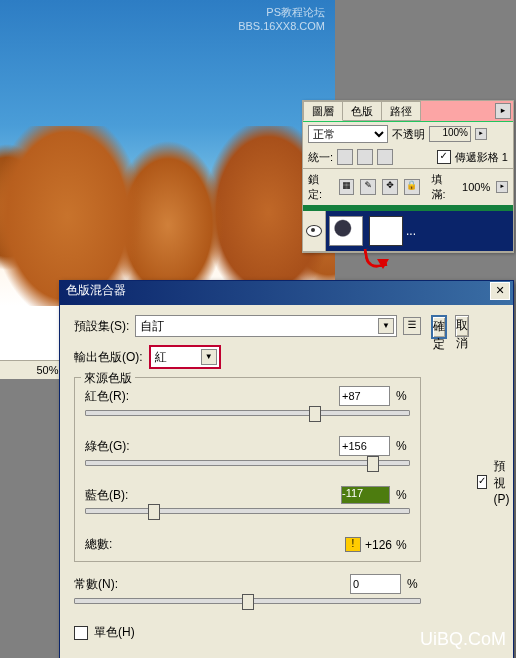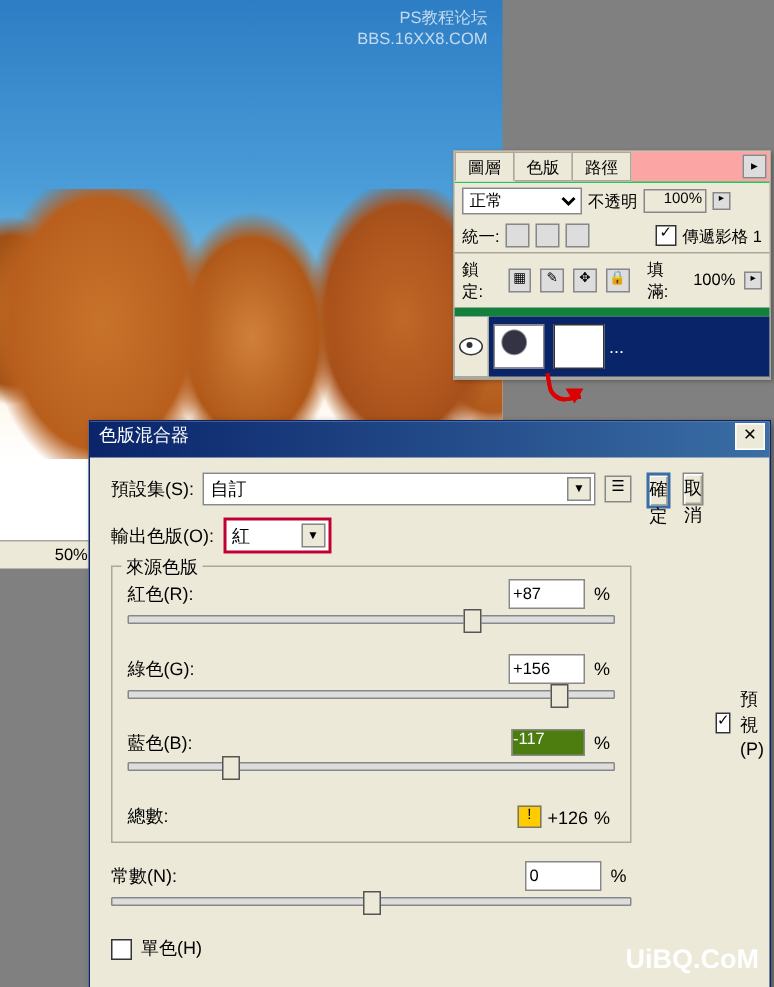--- a/index.html
+++ b/index.html
@@ -1,19 +1,19 @@
 <!DOCTYPE html>
 <html><head>
 <meta charset="utf-8">
 <style>
 body{margin:0;font-family:"Microsoft YaHei",SimSun,sans-serif;font-size:12px;background:#808080;width:516px;height:658px;position:relative;overflow:hidden}
 .canvas-area{position:absolute;left:0;top:0;width:335px;height:360px;background:linear-gradient(180deg,#2d7dc4 0%,#4a9dd8 35%,#7bc3e8 55%,#fff5e8 70%,#ffffff 85%);overflow:hidden}
 .canvas-area::after{content:"";position:absolute;top:35%;left:-10%;width:120%;height:50%;background:radial-gradient(ellipse 100px 140px at 25% 50%,#c8732c 0%,#b85f1e 60%,transparent 75%),radial-gradient(ellipse 80px 120px at 50% 55%,#d0803a 0%,#b05818 55%,transparent 70%),radial-gradient(ellipse 90px 130px at 75% 48%,#c06828 0%,#a8501a 58%,transparent 72%),radial-gradient(ellipse 70px 100px at 90% 52%,#c87330 0%,#b05a1d 55%,transparent 70%),radial-gradient(ellipse 60px 90px at 10% 45%,#bf6a25 0%,#a05015 55%,transparent 70%)}
 .watermark-top{position:absolute;top:5px;right:10px;color:rgba(255,255,255,0.7);font-size:11px;text-align:right;line-height:1.3}
-.watermark-bottom{position:absolute;bottom:8px;right:10px;color:#fff;font-size:18px;font-weight:bold;font-family:Arial}
+.watermark-bottom{position:absolute;bottom:8px;right:10px;color:#fff;font-size:18px;font-weight:normal;font-family:Arial}
 .zoom-bar{position:absolute;left:0;top:360px;width:95px;height:18px;background:#ece9d8;border-top:1px solid #aca899;border-right:1px solid #aca899;text-align:center;line-height:18px;font-size:11px}
 .layers-panel{position:absolute;right:2px;top:100px;width:210px;background:#ece9d8;border:1px solid #aca899;box-shadow:1px 1px 3px rgba(0,0,0,0.3)}
 .panel-tabs{height:20px;background:#fca5a5;display:flex;border-bottom:1px solid #22c55e;position:relative}
 .tab{padding:2px 8px;border:1px solid #aca899;background:#ece9d8;font-size:11px;margin-right:-1px;cursor:pointer}
 .tab.active{background:#ece9d8;border-bottom:1px solid #ece9d8;position:relative;z-index:1}
 .panel-menu-btn{position:absolute;right:2px;top:2px;width:14px;height:14px;border:1px solid #888;background:#ddd;font-size:9px;text-align:center;line-height:12px}
 .panel-row{display:flex;align-items:center;padding:3px 5px;gap:4px;font-size:11px}
 .blend-select{width:80px;height:18px;border:1px solid #888;background:#fff;font-size:11px}
 .panel-row .pct-input{width:38px;height:14px;border:1px solid #888;text-align:right;font-size:10px;padding-right:2px}
 .arrow-btn{width:10px;height:10px;border:1px solid #888;background:#ddd;font-size:7px;text-align:center;line-height:8px}

